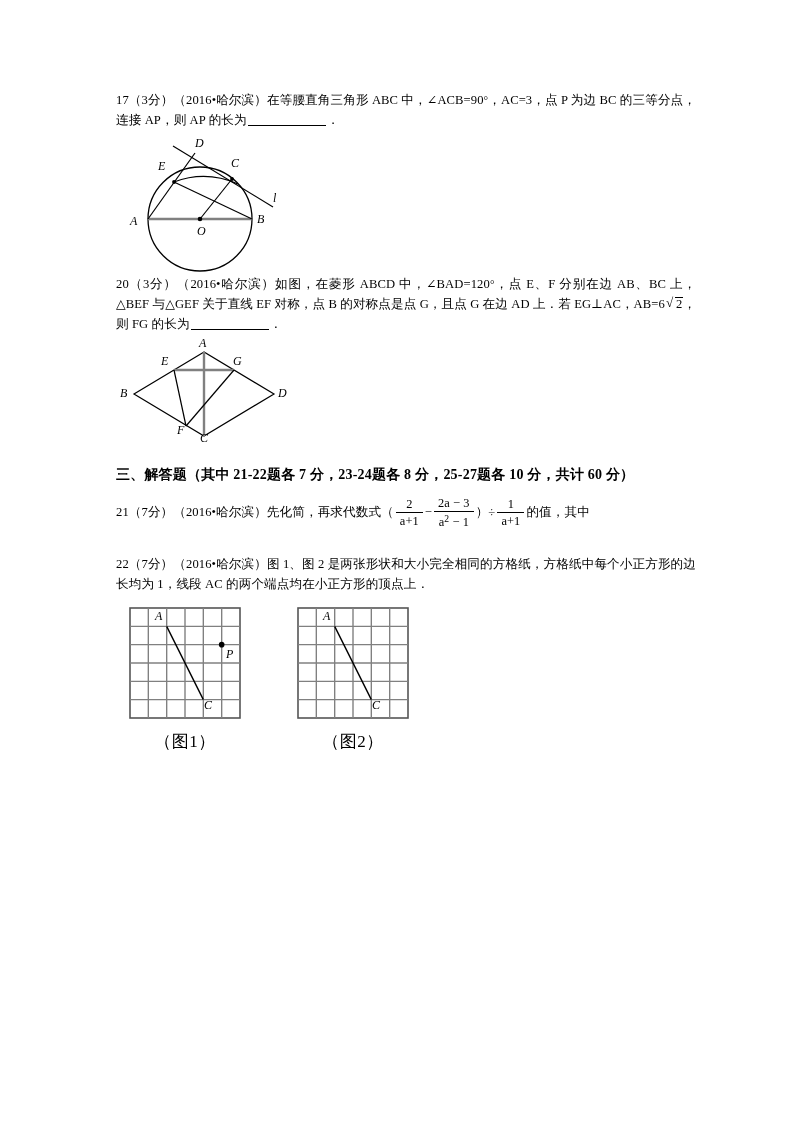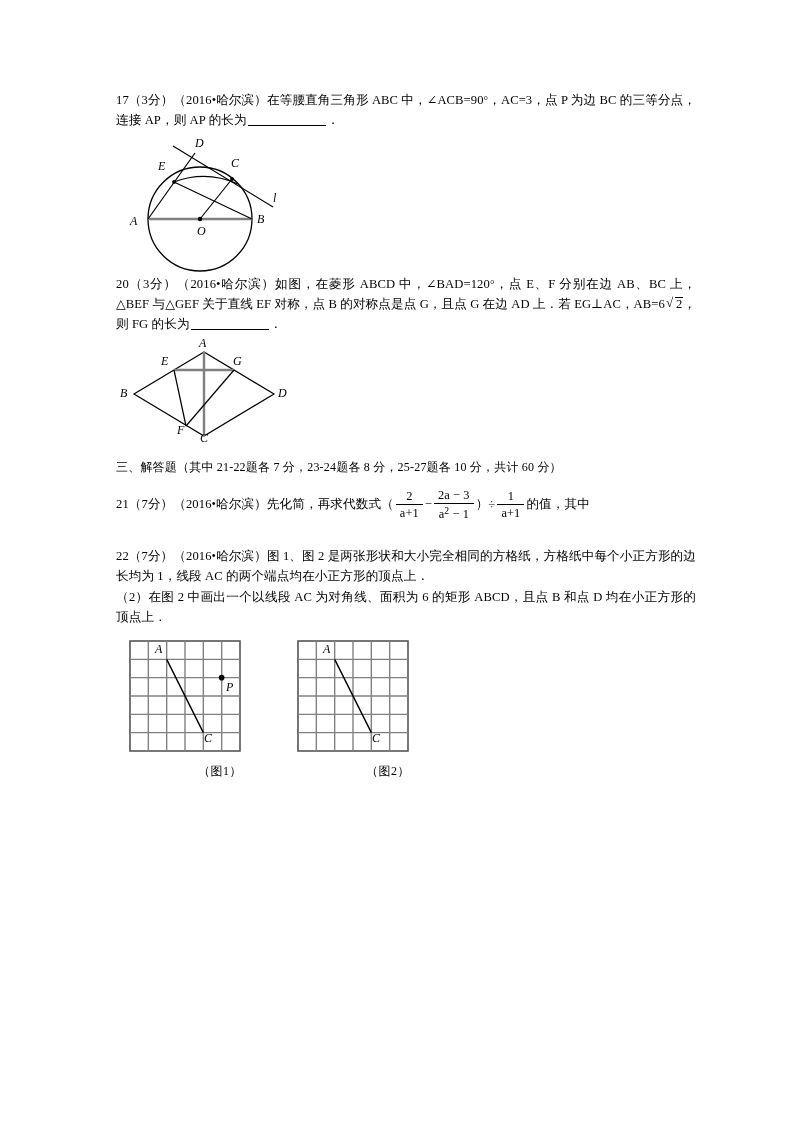--- a/index.html
+++ b/index.html
@@ -62,24 +62,24 @@
   }
   .radical > span {
     border-top: 1px solid #000;
     padding: 0 1px;
     display: inline-block;
     line-height: 1.05;
   }
 
   
   .section-head {
-    font-size: 12px;
-    font-weight: normal;
+    font-size: 14px;
+    font-weight: bold;
     line-height: 22px;
-    margin-top: 8px;
+    margin-top: 16px;
     margin-bottom: 10px;
     letter-spacing: 0.2px;
   }
   .frac {
     display: inline-block;
     vertical-align: middle;
     text-align: center;
     margin: 0 2px;
     line-height: 1.15;
     font-size: 12.4px;
@@ -99,22 +99,22 @@
     position: relative;
   }
   .fig-label {
     position: absolute;
     font-family: "Liberation Serif", "DejaVu Serif", serif;
     font-style: italic;
     font-size: 12px;
     color: #000;
   }
   .caption {
-    font-size: 12px;
-    text-align: right;
+    font-size: 17px;
+    text-align: center;
     letter-spacing: 0.5px;
   }
   svg { display: block; }
 </style>
 </head>
 <body>
 
 <div class="page">
   <div class="content">
 
@@ -187,21 +187,20 @@
 
     <div class="section-head">三、解答题（其中 21-22题各 7 分，23-24题各 8 分，25-27题各 10 分，共计 60 分）</div>
 
     <div class="q" style="line-height:24px;">
       <span class="num">21</span><span>（7分）</span><span>（2016•哈尔滨）</span><span>先化简，再求代数式（</span><span class="frac"><span class="numer">2</span><span class="denom">a+1</span></span><span>−</span><span class="frac"><span class="numer">2a − 3</span><span class="denom"><span>a</span><span class="sup">2</span><span> − 1</span></span></span><span>）÷</span><span class="frac"><span class="numer">1</span><span class="denom">a+1</span></span><span>的值，其中</span>
     </div>
 
     <div class="q" style="margin-top:24px;">
       <span class="num">22</span><span>（7分）</span><span>（2016•哈尔滨）</span><span>图 1、图 2 是两张形状和大小完全相同的方格纸，方格纸中每个小正方形的边长均为 1，线段 AC 的两个端点均在小正方形的顶点上．</span>
     </div>
-    <div class="q">（2）在图 2 中画出一个以线段 AC 为对角线、面积为 6 的矩形 ABCD，且点 B 和点 D 均在小正方形的顶点上．</div>
 
     <div style="position:relative; height:150px; margin-top:12px;">
 
       <div class="fig" style="position:absolute; left:12px; top:0;">
         <svg width="114" height="114" viewBox="0 0 114 114">
           <rect x="2" y="2" width="110" height="110" fill="#fff" stroke="#555555" stroke-width="1.6"></rect>
           <g stroke="#808080" stroke-width="1.4">
             <line x1="20.33" y1="2" x2="20.33" y2="112"></line>
             <line x1="38.67" y1="2" x2="38.67" y2="112"></line>
             <line x1="57" y1="2" x2="57" y2="112"></line>

